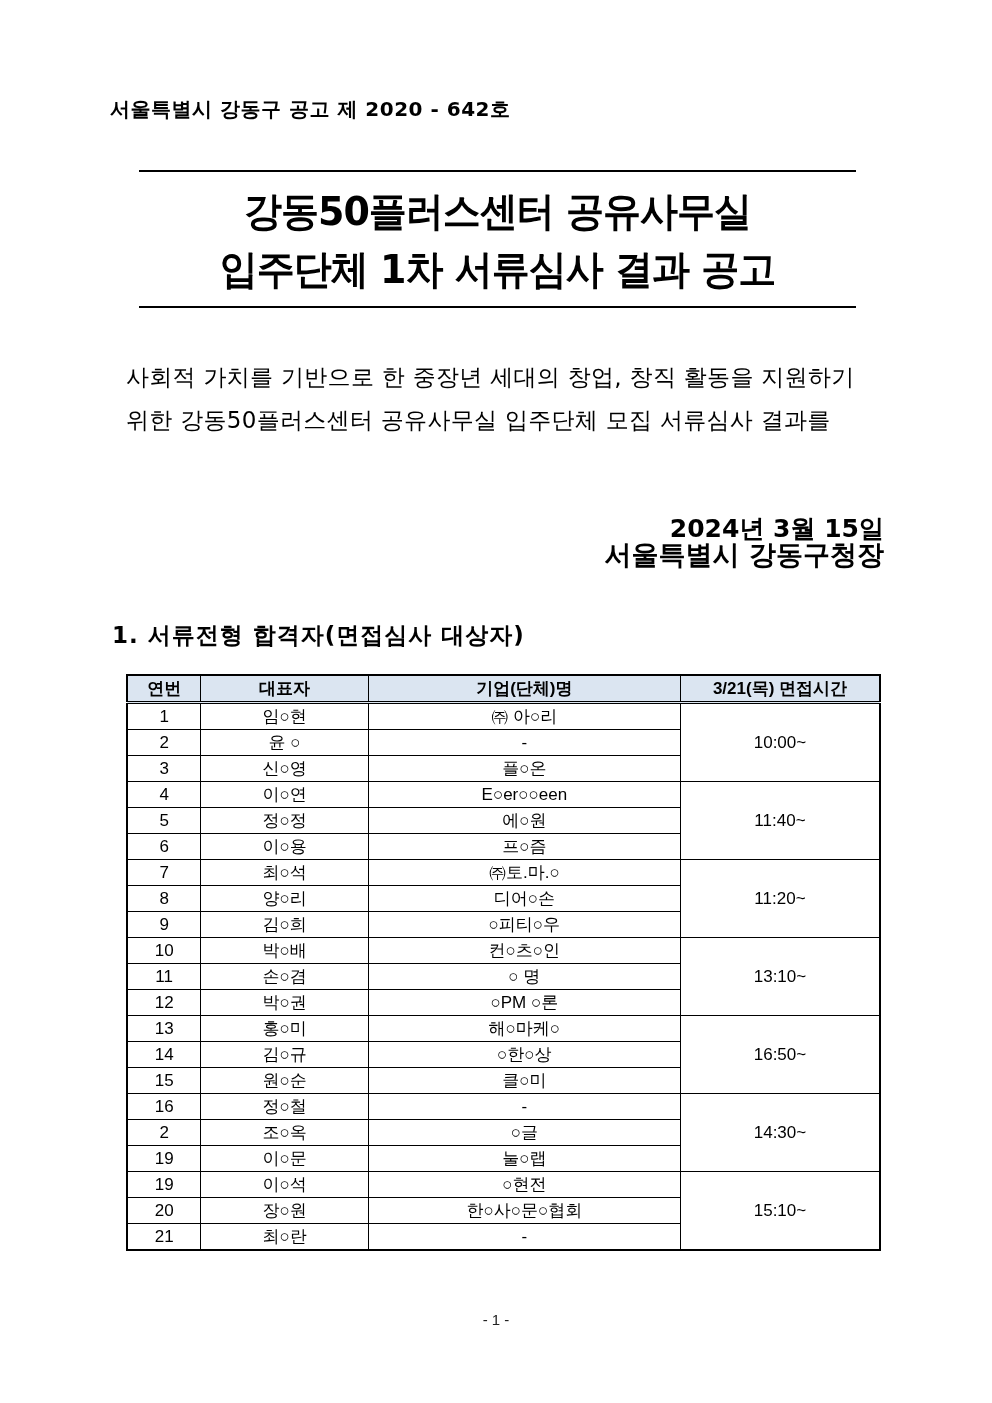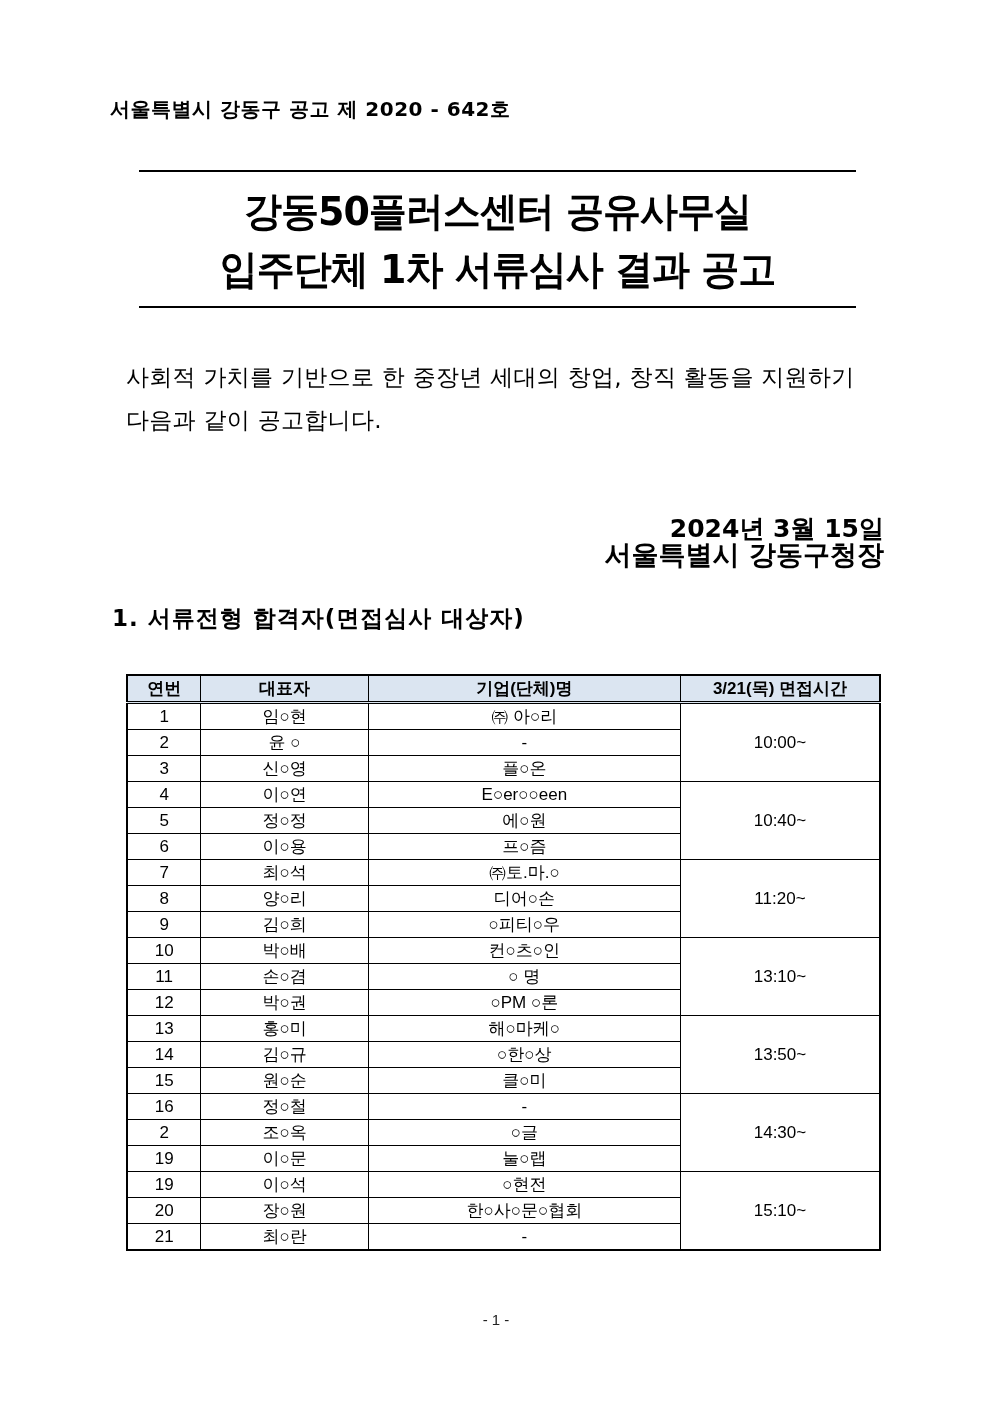--- a/index.html
+++ b/index.html
@@ -8,40 +8,40 @@
   .rule { position:absolute; left:139px; width:717px; height:2px; background:#000; }
   .rule.top { top:170px; }
   .rule.bottom { top:306px; }
   .title { position:absolute; left:139px; width:717px; text-align:center; font-size:38px; font-weight:bold; letter-spacing:-1px; font-family:"DejaVu Sans", sans-serif; transform:scaleY(1.05); }
   .title.l1 { top:186px; }
   .title.l2 { top:244px; }
   .body-text { position:absolute; left:110px; width:775px; font-size:23px; line-height:43px; top:356px; text-align:justify; letter-spacing:0.3px;margin-left:16px; }
   .body-text span { display:block; white-space:nowrap; }
   .date { position:absolute; right:108px; top:512px; font-size:25px; font-weight:bold; }
   .issuer { position:absolute; right:108px; top:537px; font-size:27px; font-weight:bold; }
-  .section-heading { position:absolute; left:112px; top:603px; font-size:23px; font-weight:bold; letter-spacing:1px; }
+  .section-heading { position:absolute; left:112px; top:620px; font-size:23px; font-weight:bold; letter-spacing:1px; }
   table.result { position:absolute; left:126px; top:674px; width:755px; border-collapse:collapse; font-family:"Liberation Sans", sans-serif; font-size:17px;padding-left:16px; }
   table.result th, table.result td { border:1px solid #000; text-align:center; padding:0; height:25px; line-height:25px; }
   table.result th { background:#dbe5f1; font-weight:bold; font-size:17px; border-bottom:3px double #000; }
   table.result { border:2px solid #000; }
   col.c-no { width:74px; } col.c-rep { width:168px; } col.c-org { width:313px; } col.c-time { width:200px; }
   .page-num { position:absolute; left:0; width:992px; top:1311px; text-align:center; font-size:15px; font-family:"Liberation Sans", sans-serif; color:#222; }
 </style>
 </head>
 <body>
 
 <div class="doc-number">서울특별시 강동구 공고 제 2020 - 642호</div>
 <div class="rule top"></div>
 <div class="title l1">강동50플러스센터 공유사무실</div>
 <div class="title l2">입주단체 1차 서류심사 결과 공고</div>
 <div class="rule bottom"></div>
 
 <div class="body-text">
   <span>사회적 가치를 기반으로 한 중장년 세대의 창업, 창직 활동을 지원하기</span>
-  <span>다음과 같이 공고합니다.</span>
+  <span>위한 강동50플러스센터 공유사무실 입주단체 모집 서류심사 결과를</span>
 </div>
 <div class="date">2024년 3월 15일</div>
 <div class="issuer">서울특별시 강동구청장</div>
 
 <div class="section-heading">1. 서류전형 합격자(면접심사 대상자)</div>
 
 <table class="result">
   <colgroup>
       <col class="c-no">
       <col class="c-rep">
@@ -71,21 +71,21 @@
     <tr>
         <td>3</td>
         <td>신○영</td>
         <td>플○온</td>
       </tr>
 
     <tr>
         <td>4</td>
         <td>이○연</td>
         <td>E○er○○een</td>
-        <td rowspan="3">10:40~</td>
+        <td rowspan="3">11:40~</td>
       </tr>
     <tr>
         <td>5</td>
         <td>정○정</td>
         <td>에○원</td>
       </tr>
     <tr>
         <td>6</td>
         <td>이○용</td>
         <td>프○즘</td>
@@ -122,21 +122,21 @@
     <tr>
         <td>12</td>
         <td>박○권</td>
         <td>○PM ○론</td>
       </tr>
 
     <tr>
         <td>13</td>
         <td>홍○미</td>
         <td>해○마케○</td>
-        <td rowspan="3">13:50~</td>
+        <td rowspan="3">16:50~</td>
       </tr>
     <tr>
         <td>14</td>
         <td>김○규</td>
         <td>○한○상</td>
       </tr>
     <tr>
         <td>15</td>
         <td>원○순</td>
         <td>클○미</td>

